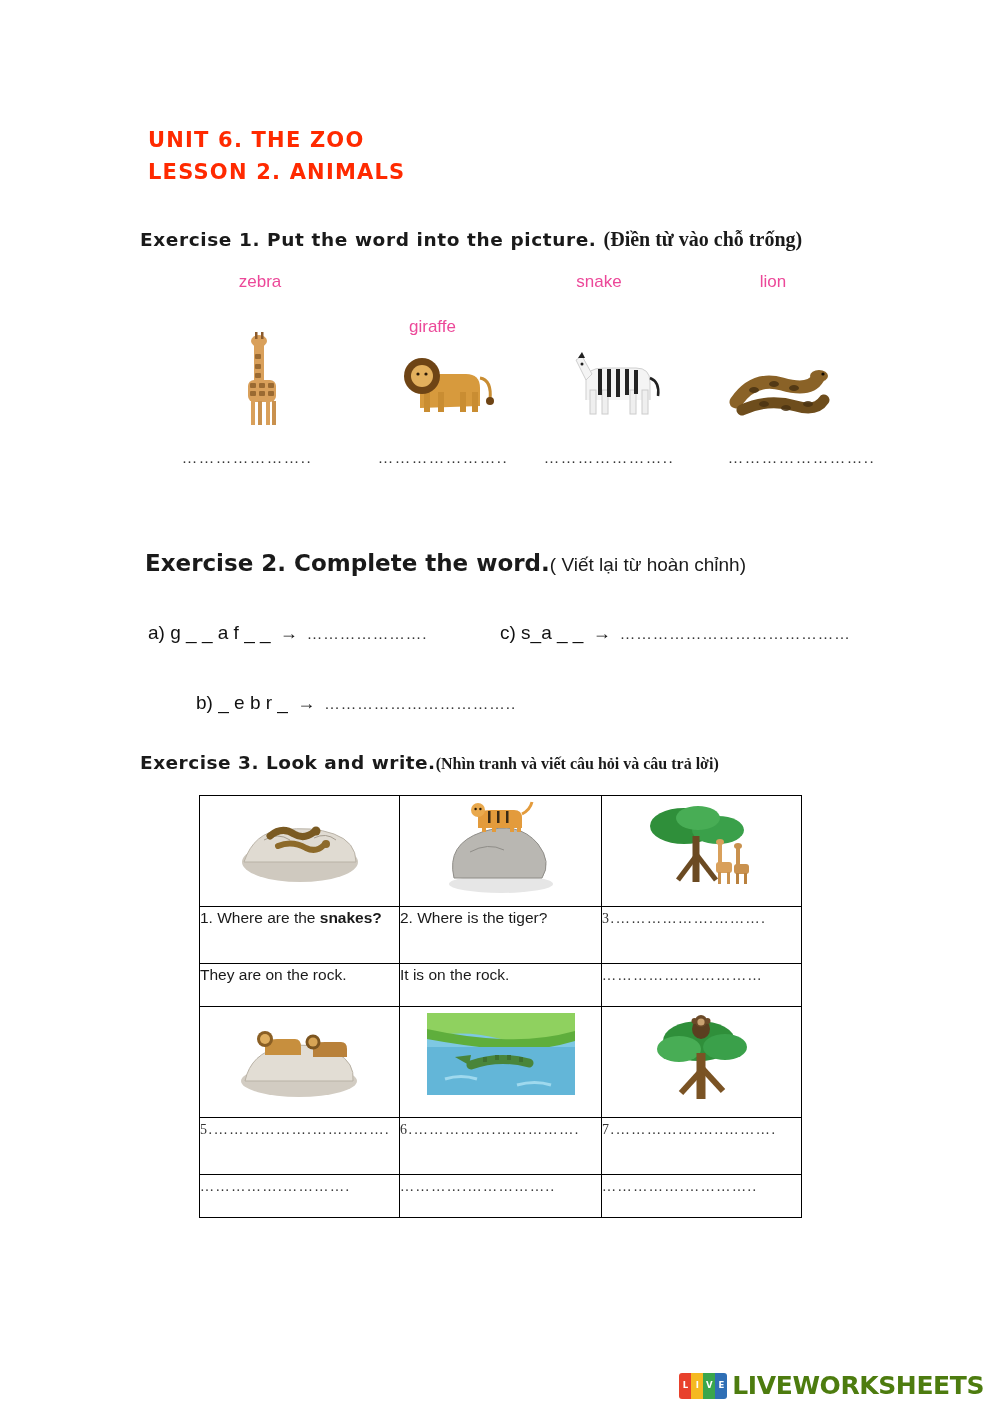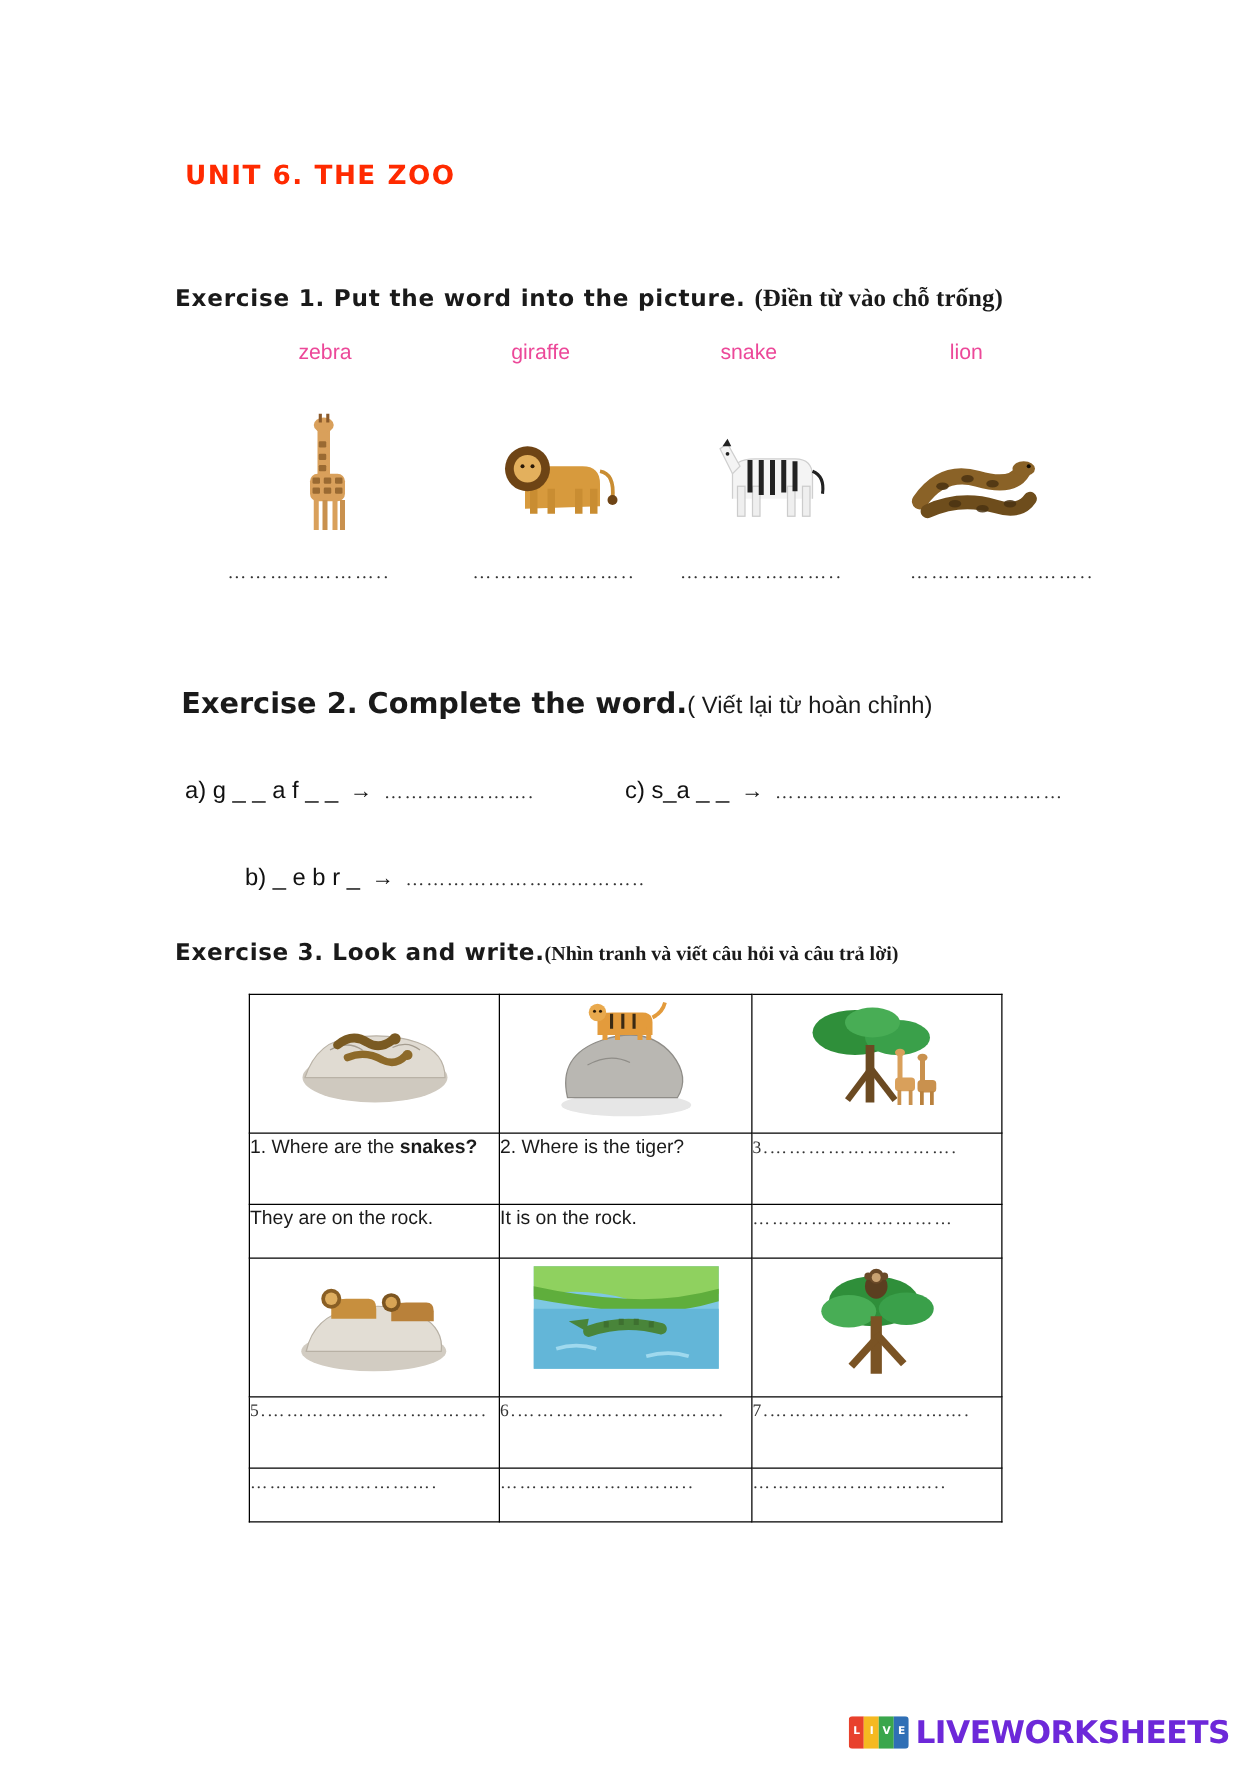--- a/index.html
+++ b/index.html
@@ -62,21 +62,21 @@
     width: 700px;
     display: flex;
   }
   .words-row .w {
     font-size: 17px;
     font-family: "Liberation Sans", sans-serif;
     color: #ec4899;
     text-align: center;
   }
   .w0 { width: 180px; }
-  .w1 { width: 165px; }
+  .w1 { width: 165px; margin-top: 45px; }
   .w2 { width: 168px; }
   .w3 { width: 180px; }
 
   .pics-row {
     position: absolute;
     left: 168px;
     top: 332px;
     width: 710px;
     height: 100px;
   }
@@ -215,32 +215,33 @@
     line-height: 9px;
     font-family: "DejaVu Sans", sans-serif;
   }
   .lw-red { background: #e8412c; }
   .lw-yellow { background: #f5b921; }
   .lw-green { background: #3aa64c; }
   .lw-blue { background: #2f6fb5; }
   .lw-text {
     font-size: 25px;
     font-weight: bold;
-    color: #6d28d9;
+    color: #4d7c0f;
     letter-spacing: -0.4px;
     font-family: "DejaVu Sans", sans-serif;
   }
 </style>
 </head>
 <body>
 
 <div class="page">
 
   <div class="title-block">
     <div class="title-line">UNIT 6. THE ZOO</div>
+    <div class="title-line">LESSON 2. ANIMALS</div>
   </div>
 
   <div class="ex1-heading">
     <span>Exercise 1. Put the word into the picture.</span>
     <span class="vn">(Điền từ vào chỗ trống)</span>
   </div>
 
   <div class="words-row">
     <div class="w w0">zebra</div>
     <div class="w w1">giraffe</div>

